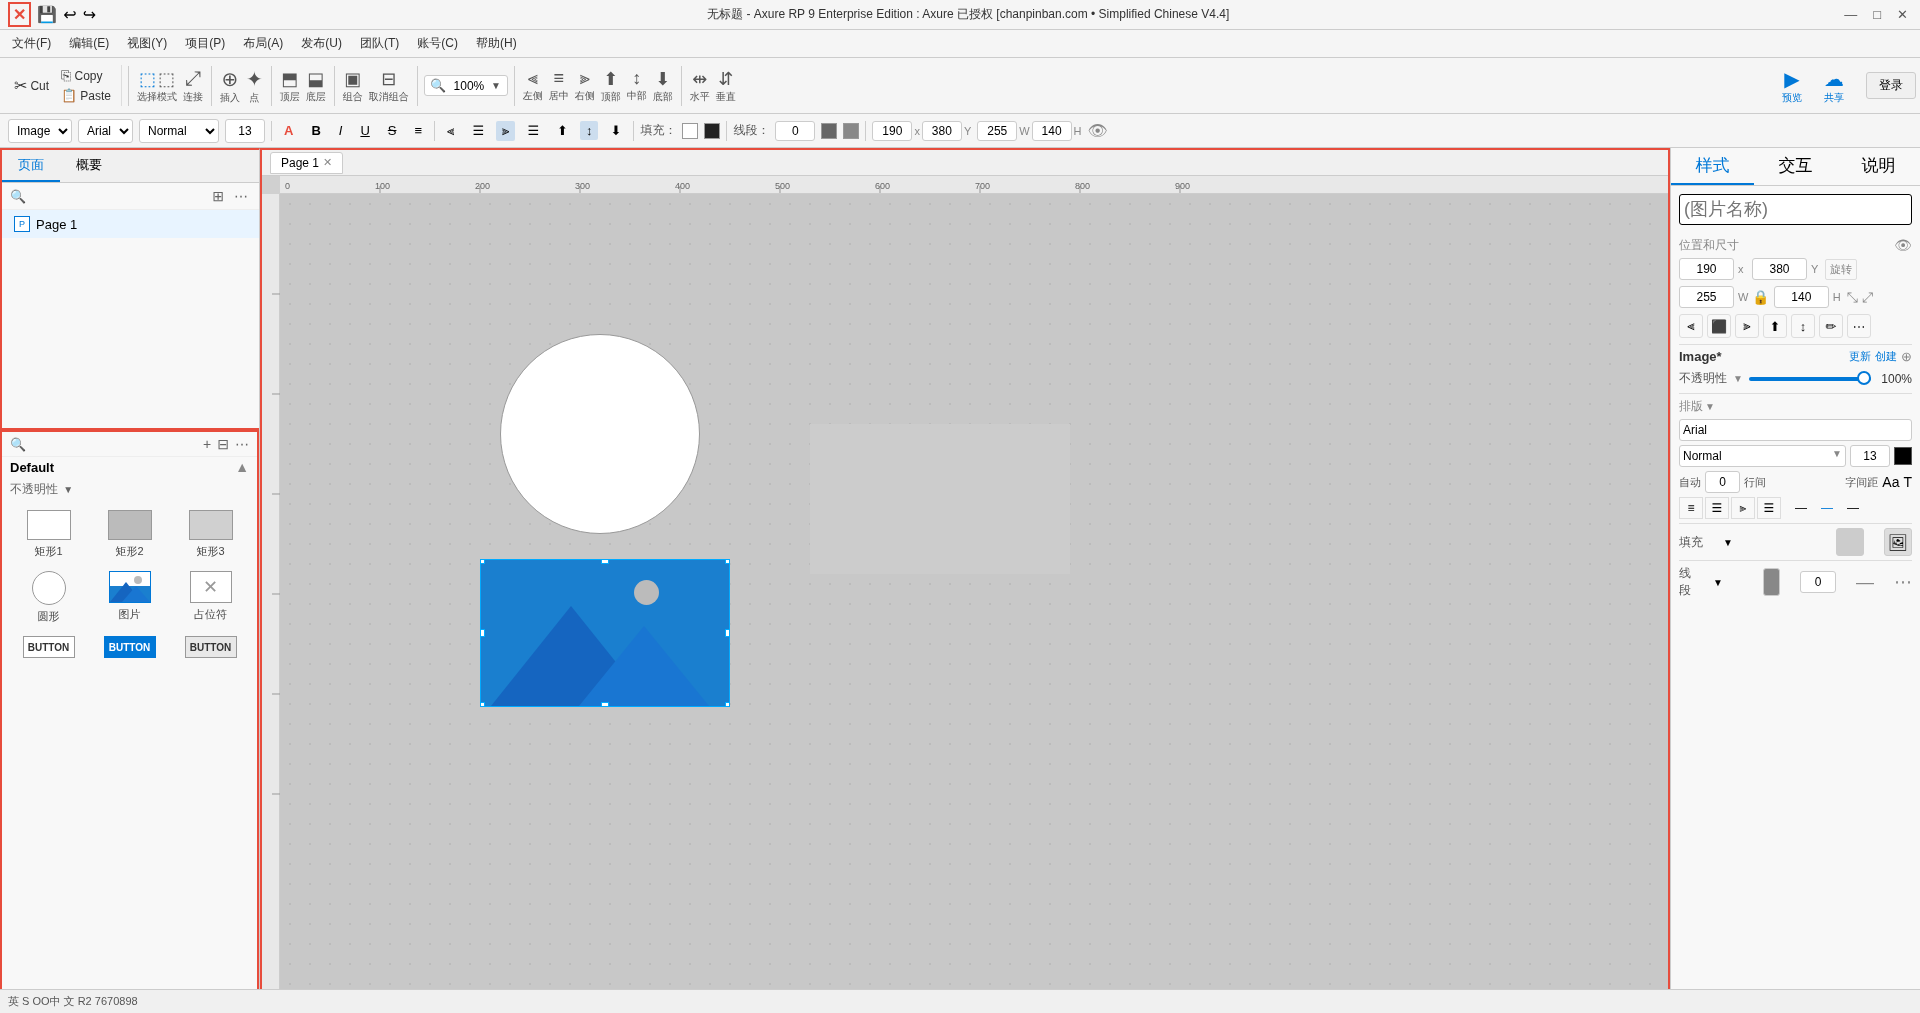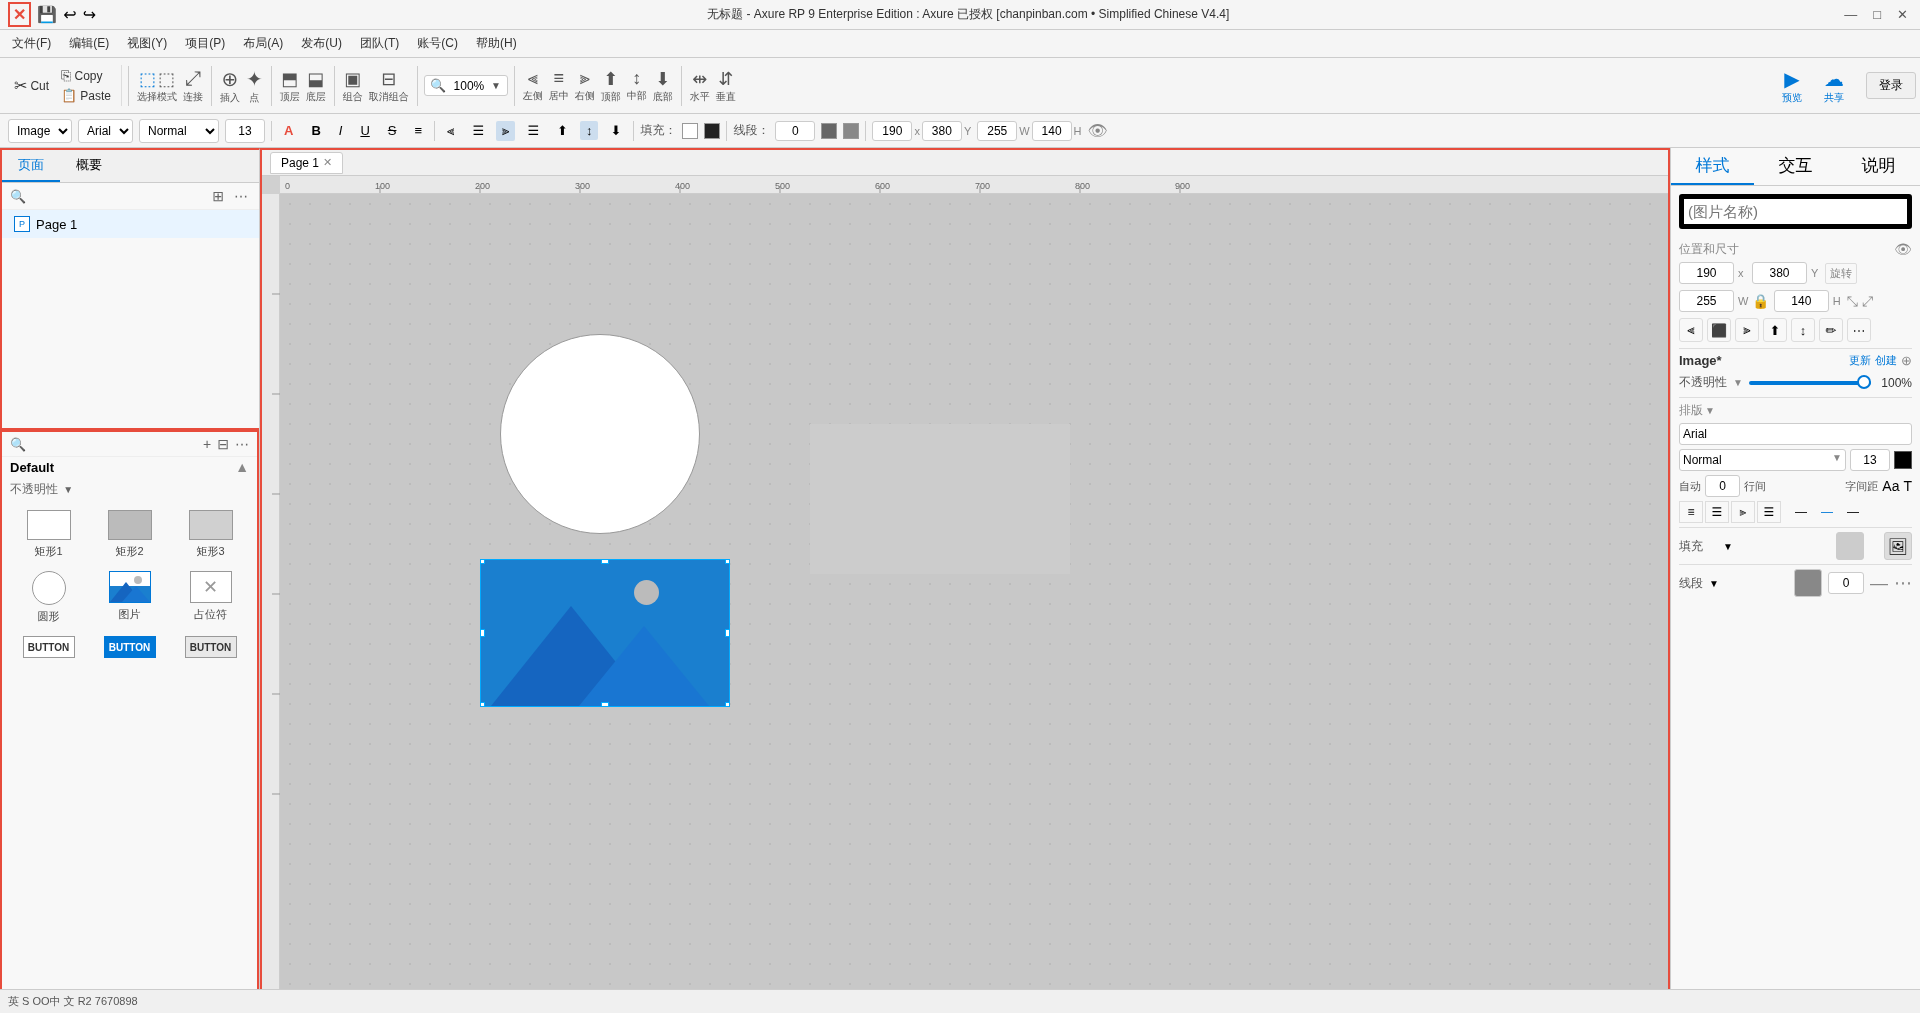--- a/index.html
+++ b/index.html
@@ -162,21 +162,21 @@
     }
 
     
     #right-panel { width: 250px; background: #f8f8f8; border-left: 1px solid #ccc; display: flex; flex-direction: column; }
     .right-tabs { display: flex; border-bottom: 1px solid #ccc; }
     .right-tab { flex: 1; padding: 6px 0; text-align: center; font-size: 17px; cursor: pointer; border-bottom: 2px solid transparent; }
     .right-tab.active { border-bottom: 2px solid #0078d7; color: #0078d7; }
 
     
     #props-panel { padding: 8px; overflow-y: auto; flex: 1; }
-    .prop-name-input { width: 100%; border: 5px solid #000000; border-radius: 3px; padding: 4px; font-size: 15px; color: #888; margin-bottom: 8px; }
+    .prop-name-input { width: 100%; border: 1px solid #000000; border-radius: 3px; padding: 4px; font-size: 18px; color: #888; margin-bottom: 8px; }
     .prop-section-label { font-size: 12px; color: #888; margin: 4px 0; }
     .prop-row { display: flex; align-items: center; gap: 4px; margin-bottom: 6px; }
     .prop-input { border: 1px solid #ccc; border-radius: 3px; padding: 3px; font-size: 12px; width: 55px; text-align: center; }
     .prop-coord-label { font-size: 11px; color: #888; min-width: 10px; }
     .prop-lock-icon { font-size: 14px; color: #888; cursor: pointer; }
     .prop-resize-icons { display: flex; gap: 4px; font-size: 14px; color: #888; }
     .prop-align-row { display: flex; gap: 4px; margin-bottom: 6px; }
     .prop-align-btn { width: 24px; height: 24px; display: flex; align-items: center; justify-content: center; border: 1px solid #ddd; border-radius: 3px; cursor: pointer; font-size: 13px; }
     .prop-image-label { font-size: 13px; font-weight: bold; color: #333; }
     .prop-update-btn { font-size: 11px; color: #0078d7; cursor: pointer; }
@@ -189,21 +189,21 @@
     .prop-font-select { flex: 1; border: 1px solid #ccc; border-radius: 3px; padding: 3px; font-size: 12px; }
     .prop-style-select { border: 1px solid #ccc; border-radius: 3px; padding: 3px; font-size: 12px; width: 80px; }
     .prop-size-input { border: 1px solid #ccc; border-radius: 3px; padding: 3px; font-size: 12px; width: 40px; text-align: center; }
     .prop-color-swatch { width: 18px; height: 18px; border: 1px solid #555; background: black; cursor: pointer; }
     .prop-num-input { border: 1px solid #ccc; border-radius: 3px; padding: 3px; font-size: 12px; width: 40px; text-align: center; }
     .text-align-row { display: flex; gap: 2px; margin-bottom: 4px; }
     .text-align-btn { width: 24px; height: 22px; display: flex; align-items: center; justify-content: center; border: 1px solid #ddd; cursor: pointer; font-size: 12px; }
     .prop-fill-row { display: flex; align-items: center; gap: 20px; margin-bottom: 4px; }
     .small-swatch { width: 28px; height: 28px; border: 1px solid #ccc; background: #ccc; cursor: pointer; border-radius: 3px; }
     .small-swatch-img { width: 28px; height: 28px; border: 1px solid #ccc; background: #ddd; cursor: pointer; border-radius: 3px; display: flex; align-items: center; justify-content: center; font-size: 16px; }
-    .prop-stroke-row { display: flex; align-items: center; gap: 6px; margin-bottom: 4px; }
+    .prop-stroke-row { display: flex; align-items: center; gap: 20px; margin-bottom: 4px; }
     .stroke-swatch { width: 28px; height: 28px; border: 1px solid #ccc; background: #888; cursor: pointer; border-radius: 3px; }
     .stroke-num { border: 1px solid #ccc; border-radius: 3px; padding: 3px; font-size: 12px; width: 36px; text-align: center; }
 
     
     #statusbar {
       position: absolute; bottom: 0; left: 0; right: 0; height: 24px;
       background: #f0f0f0; border-top: 1px solid #ccc;
       display: flex; align-items: center; padding: 0 8px; gap: 8px;
       font-size: 11px; color: #555;
     }

